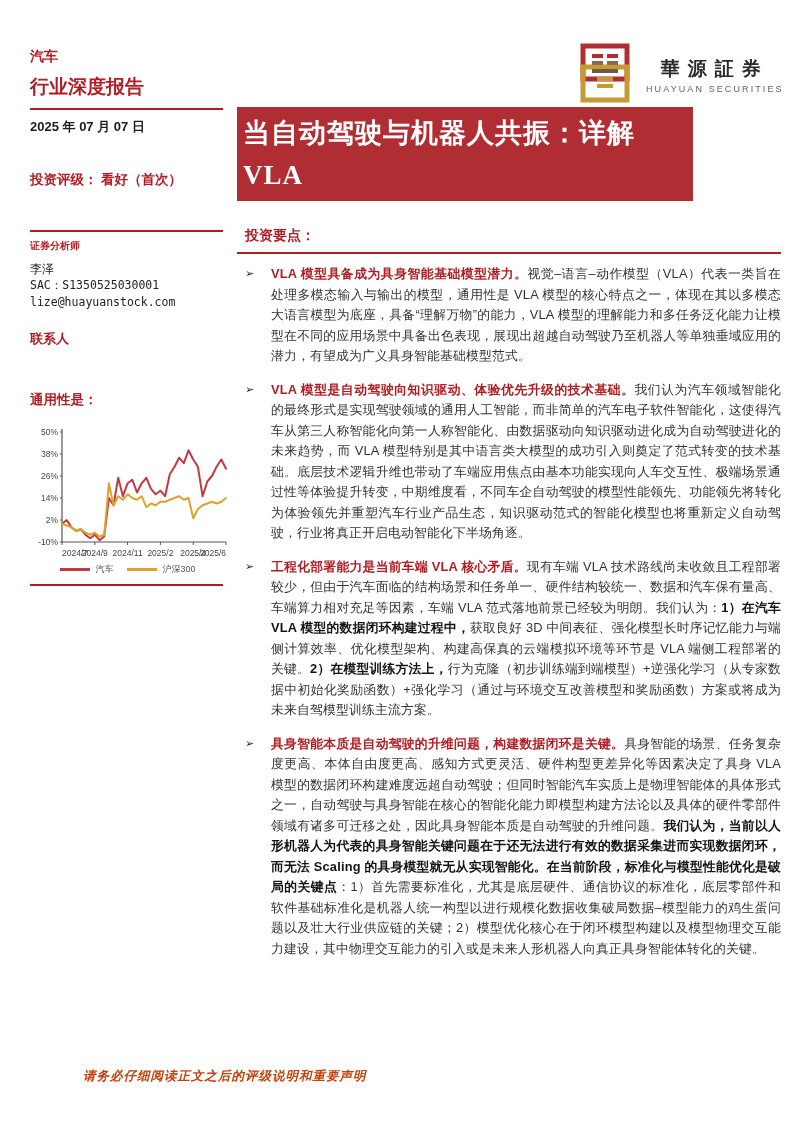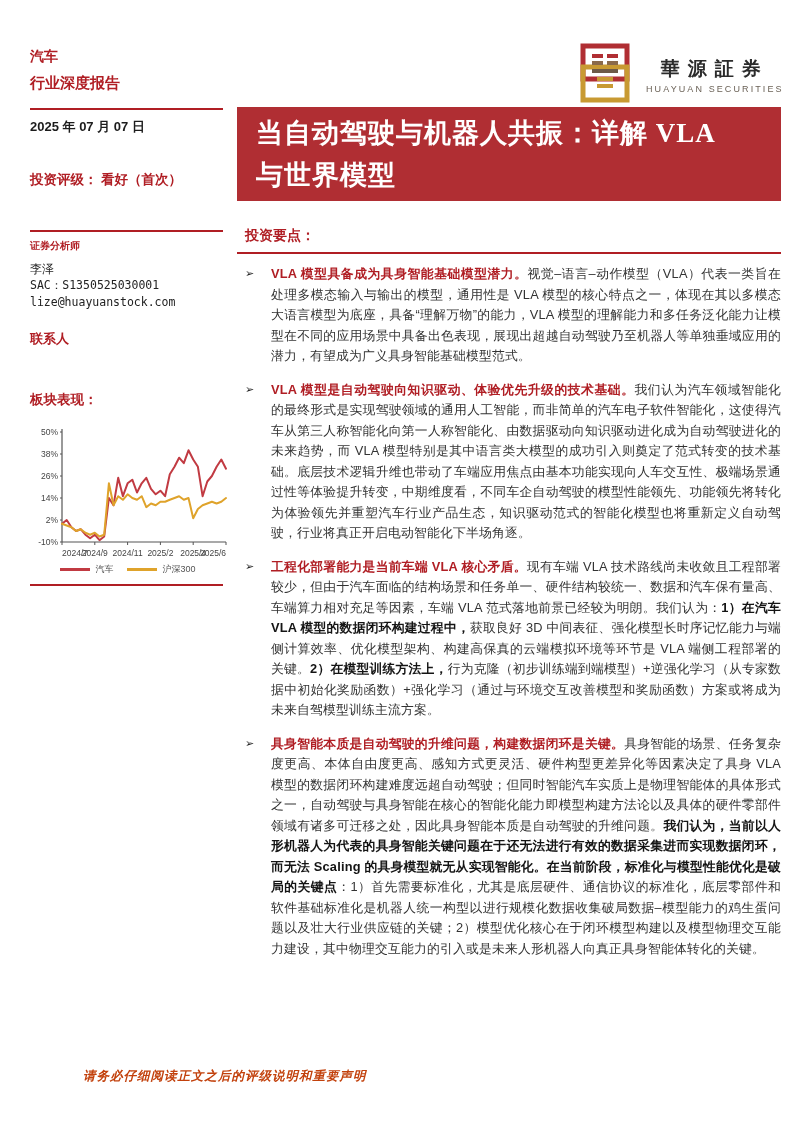--- a/index.html
+++ b/index.html
@@ -6,21 +6,21 @@
   html,body { background:#fff; }
   body {
     position:relative; width:793px; height:1122px;
     font-family:"Liberation Sans", sans-serif;
     overflow:hidden;
   }
   .abs { position:absolute; }
 
   
   .side-industry   { left:30px; top:48px;  font-size:14px; font-weight:bold; color:#B01E24; font-family:"Liberation Serif", serif; }
-  .side-reporttype { left:30px; top:74px;  font-size:15px; font-weight:bold; color:#B01E24; font-family:"Liberation Serif", serif; }
+  .side-reporttype { left:30px; top:74px;  font-size:19px; font-weight:bold; color:#B01E24; font-family:"Liberation Serif", serif; }
   .side-rule-1     { left:30px; top:108px; width:193px; height:2px; background:#B01E24; }
   .side-date       { left:30px; top:118px; font-size:13px; font-weight:bold; color:#1c1c1c; }
   .side-rating     { left:30px; top:171px; font-size:13.5px; font-weight:bold; color:#B01E24; font-family:"Liberation Serif", serif; }
   .side-rule-2     { left:30px; top:230px; width:193px; height:2px; background:#B01E24; }
   .side-analyst-t  { left:30px; top:239px; font-size:10px; font-weight:bold; color:#B01E24; font-family:"Liberation Serif", serif; }
   .side-analyst-n  { left:30px; top:261px; font-size:12px; color:#222; font-family:"Liberation Serif", serif; }
   .side-analyst-s  { left:30px; top:278px; font-size:11.5px; color:#222; font-family:"DejaVu Sans Mono", monospace; }
   .side-analyst-e  { left:30px; top:295px; font-size:11.5px; color:#222; font-family:"DejaVu Sans Mono", monospace; }
   .side-contact-t  { left:30px; top:330px; font-size:13px; font-weight:bold; color:#B01E24; font-family:"Liberation Serif", serif; }
   .side-perf-t     { left:30px; top:391px; font-size:13.5px; font-weight:bold; color:#B01E24; font-family:"Liberation Serif", serif; }
@@ -31,21 +31,21 @@
   .legend-label    { font-size:9px; color:#555; }
   .side-rule-3     { left:30px; top:584px; width:193px; height:2px; background:#B01E24; }
 
   
   .logo { left:578px; top:42px; display:flex; align-items:center; gap:10px; }
   .logo-text { display:flex; flex-direction:column; align-items:center; }
   .logo-cn { font-size:19px; font-weight:bold; color:#2b2b2b; letter-spacing:8px; font-family:"Liberation Serif", serif; white-space:nowrap; }
   .logo-en { font-size:9px; color:#6b6257; letter-spacing:2.1px; margin-top:2px; white-space:nowrap; }
 
   
-  .banner { left:237px; top:107px; width:544px; height:94px; background:#B02E33; padding:5px 10px 0 19px; }
+  .banner { left:237px; top:107px; width:456px; height:94px; background:#B02E33; padding:5px 10px 0 6px; }
   .banner h1 { color:#fff; font-size:27px; font-weight:bold; line-height:42px;
                font-family:"Liberation Serif", serif; letter-spacing:1px; }
 
   
   .hl-head { left:237px; top:226px; width:544px; border-bottom:2px solid #B01E24; padding:0 0 7px 8px; }
   .hl-title { font-size:14px; font-weight:bold; color:#B01E24; font-family:"Liberation Serif", serif; }
   .bullets { left:245px; top:264px; width:536px; }
   .bullet { display:flex; margin-bottom:13px; }
   .bullet-marker { width:26px; flex:0 0 26px; font-size:11px; color:#222; padding-top:3px; }
   .bullet-text { flex:1; font-size:12.8px; line-height:20.5px; text-align:justify; color:#333; letter-spacing:0.2px; }
@@ -69,21 +69,21 @@
 <div class="abs side-rating">
   <span>投资评级：</span>
   <span>看好（首次）</span>
 </div>
 <div class="abs side-rule-2"></div>
 <div class="abs side-analyst-t">证券分析师</div>
 <div class="abs side-analyst-n">李泽</div>
 <div class="abs side-analyst-s">SAC：S1350525030001</div>
 <div class="abs side-analyst-e">lize@huayuanstock.com</div>
 <div class="abs side-contact-t">联系人</div>
-<div class="abs side-perf-t">板块表现：</div>
+<div class="abs side-perf-t">通用性是：</div>
 
 <div class="abs side-chart">
   <svg id="perf-chart" width="202" height="150" viewBox="0 0 202 150">
       <text x="30" y="11" text-anchor="end" font-size="8.5" fill="#444">50%</text>
       <line x1="32" y1="8" x2="34" y2="8" stroke="#555" stroke-width="1"></line>
       <text x="30" y="33" text-anchor="end" font-size="8.5" fill="#444">38%</text>
       <line x1="32" y1="30" x2="34" y2="30" stroke="#555" stroke-width="1"></line>
       <text x="30" y="55" text-anchor="end" font-size="8.5" fill="#444">26%</text>
       <line x1="32" y1="52" x2="34" y2="52" stroke="#555" stroke-width="1"></line>
       <text x="30" y="77" text-anchor="end" font-size="8.5" fill="#444">14%</text>

